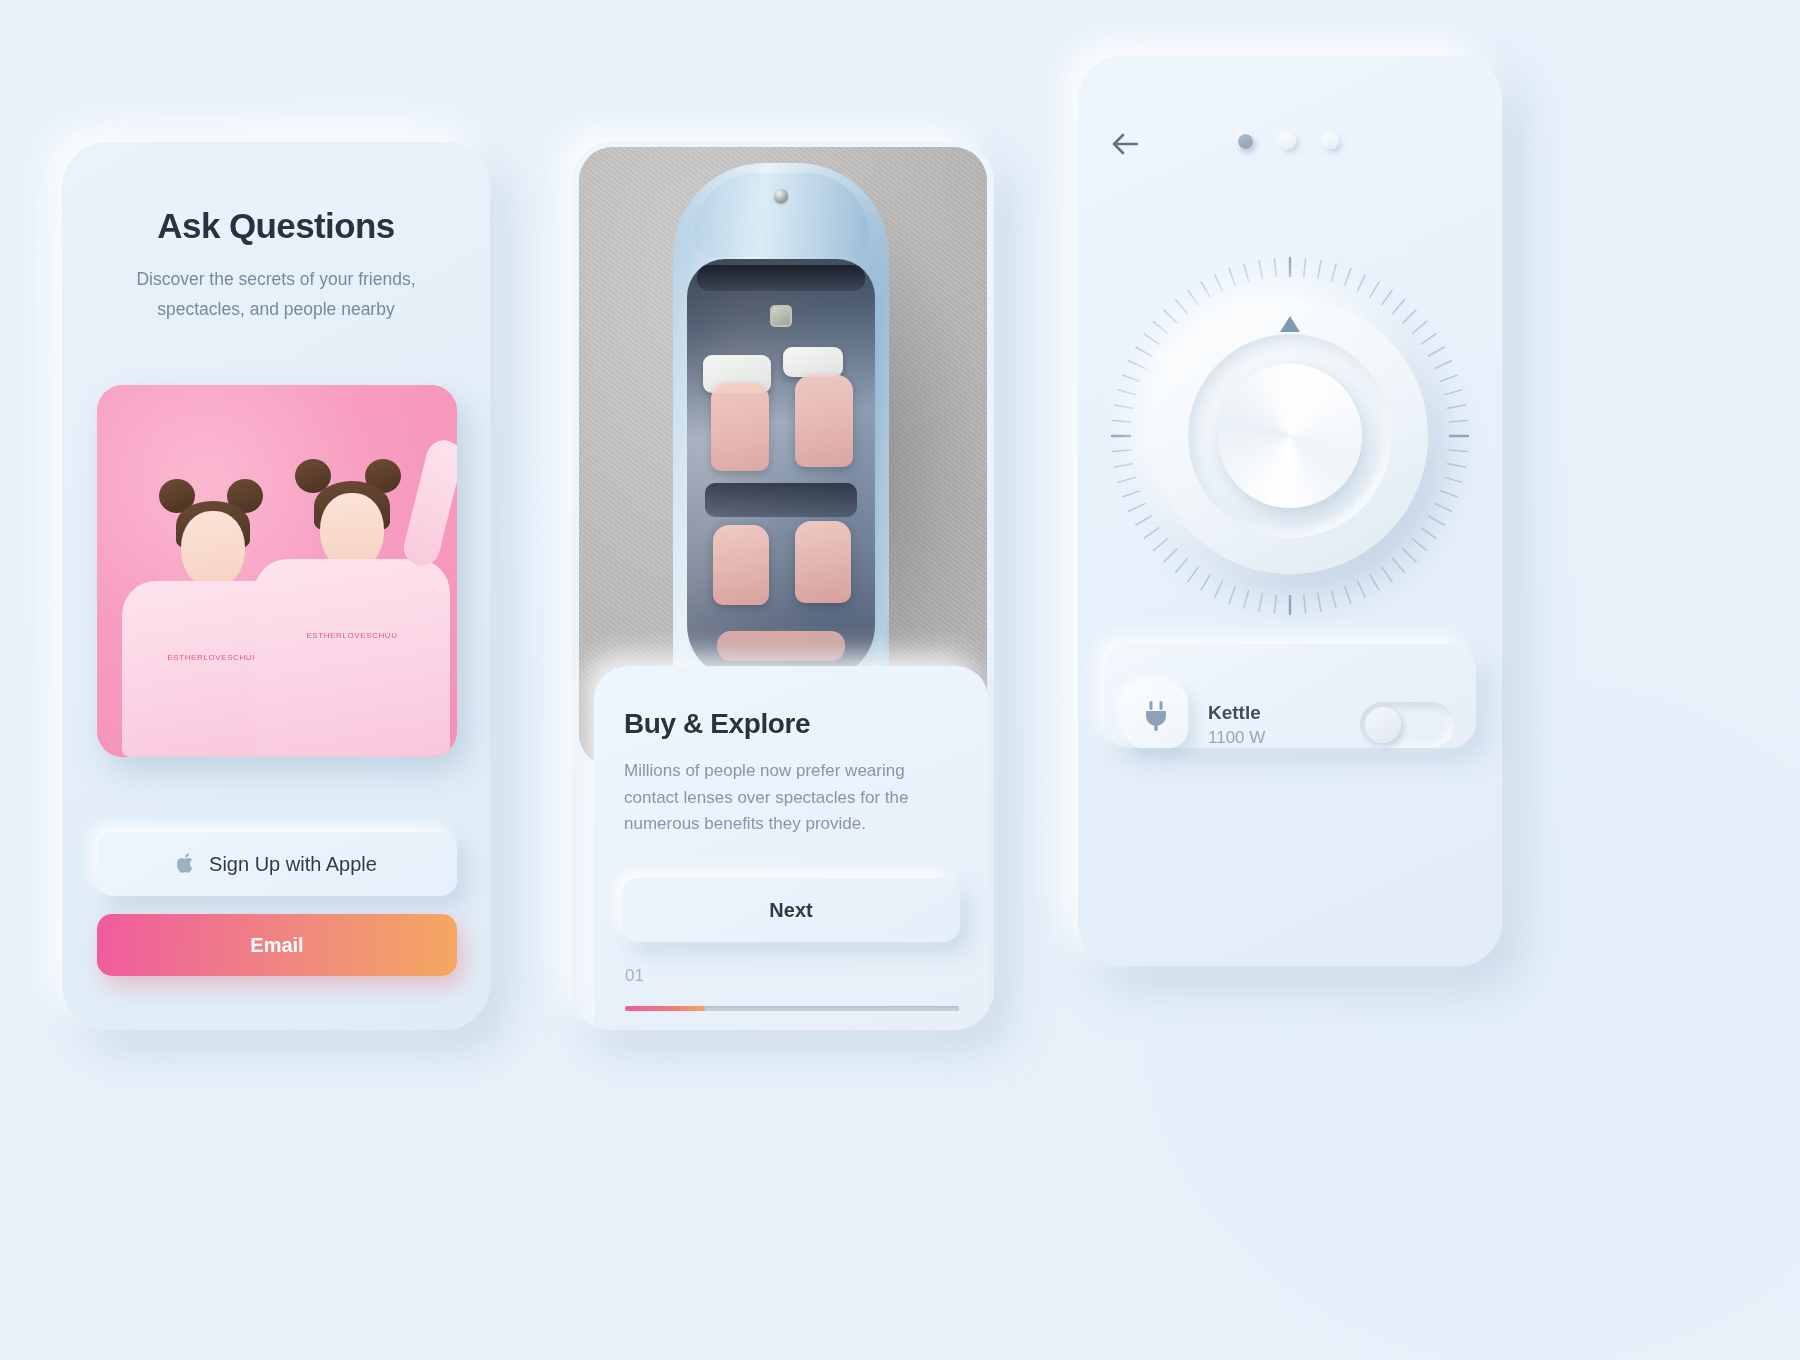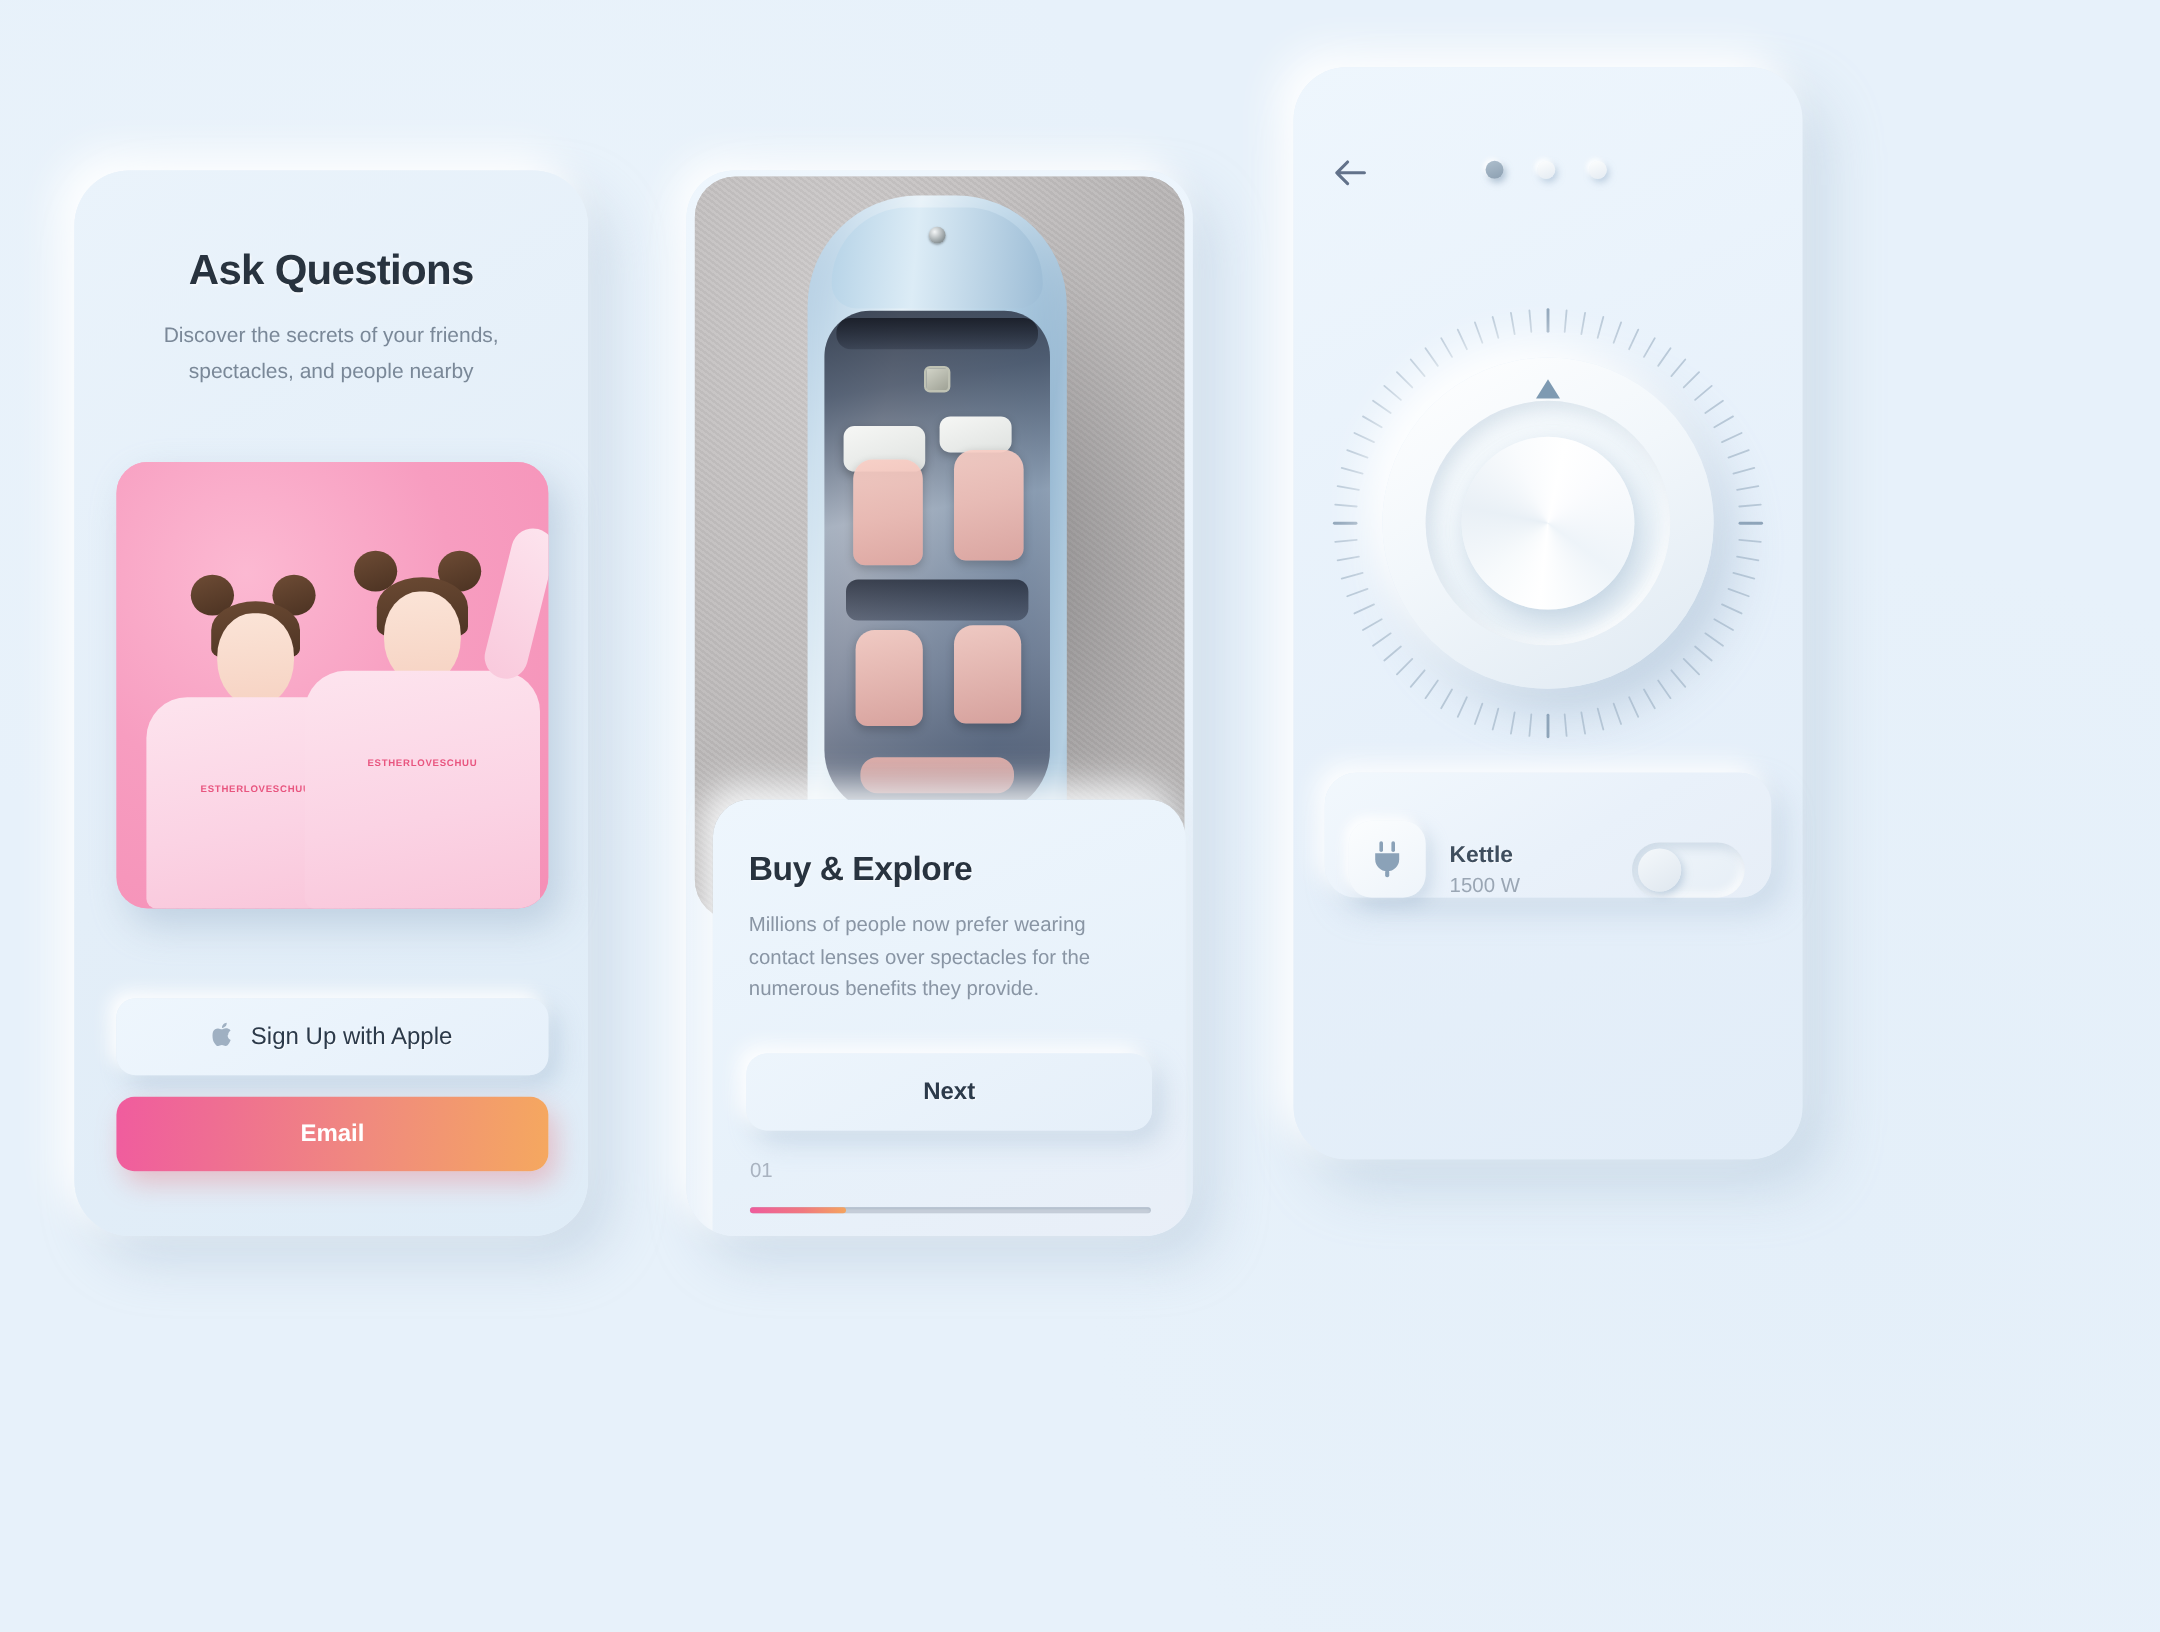--- a/index.html
+++ b/index.html
@@ -92,21 +92,21 @@
     position: absolute; left: 50%; transform: translateX(-50%);
     border-radius: 50% 50% 18% 18%;
     background: linear-gradient(170deg,#6b4a33 0%, #4e3424 100%);
   }
   .ph-girl .bun {
     position: absolute; border-radius: 50%;
     background: linear-gradient(160deg,#6e4c35,#4b3222);
   }
   .ph-girl .logo {
     position: absolute; left: 50%; transform: translateX(-50%);
-    font-size: 8px; font-weight: 700; letter-spacing: 0.6px;
+    font-size: 8px; font-weight: 400; letter-spacing: 0.6px;
     color: #e8557f; white-space: nowrap;
   }
 
   .g1 { left: 18px; width: 196px; height: 300px; }
   .g1 .torso { width: 182px; height: 176px; }
   .g1 .skirt { width: 150px; height: 74px; }
   .g1 .head  { width: 64px; height: 78px; top: 54px; }
   .g1 .hair-top { width: 74px; height: 48px; top: 44px; }
   .g1 .bun { width: 36px; height: 34px; top: 22px; }
   .g1 .bun.l { left: 44px; } .g1 .bun.r { left: 112px; }
@@ -644,21 +644,21 @@
       <div class="dev-icon">
         <svg width="30" height="32" viewBox="0 0 30 32">
           <rect x="8.5" y="1" width="3" height="9" rx="1.5" fill="#8ba2b8"></rect>
           <rect x="18.5" y="1" width="3" height="9" rx="1.5" fill="#8ba2b8"></rect>
           <path d="M5 11h20v5a10 10 0 0 1-20 0z" fill="#8ba2b8"></path>
           <rect x="13.3" y="25" width="3.4" height="6" rx="1.6" fill="#8ba2b8"></rect>
         </svg>
       </div>
       <div class="dev-text">
         <div class="dev-name">Kettle</div>
-        <div class="dev-watt">1500 W</div>
+        <div class="dev-watt">1100 W</div>
       </div>
       <div class="toggle off">
         <div class="knobdot"></div>
       </div>
     </div>
 
   </div>
 </div>
 
 </body></html>

